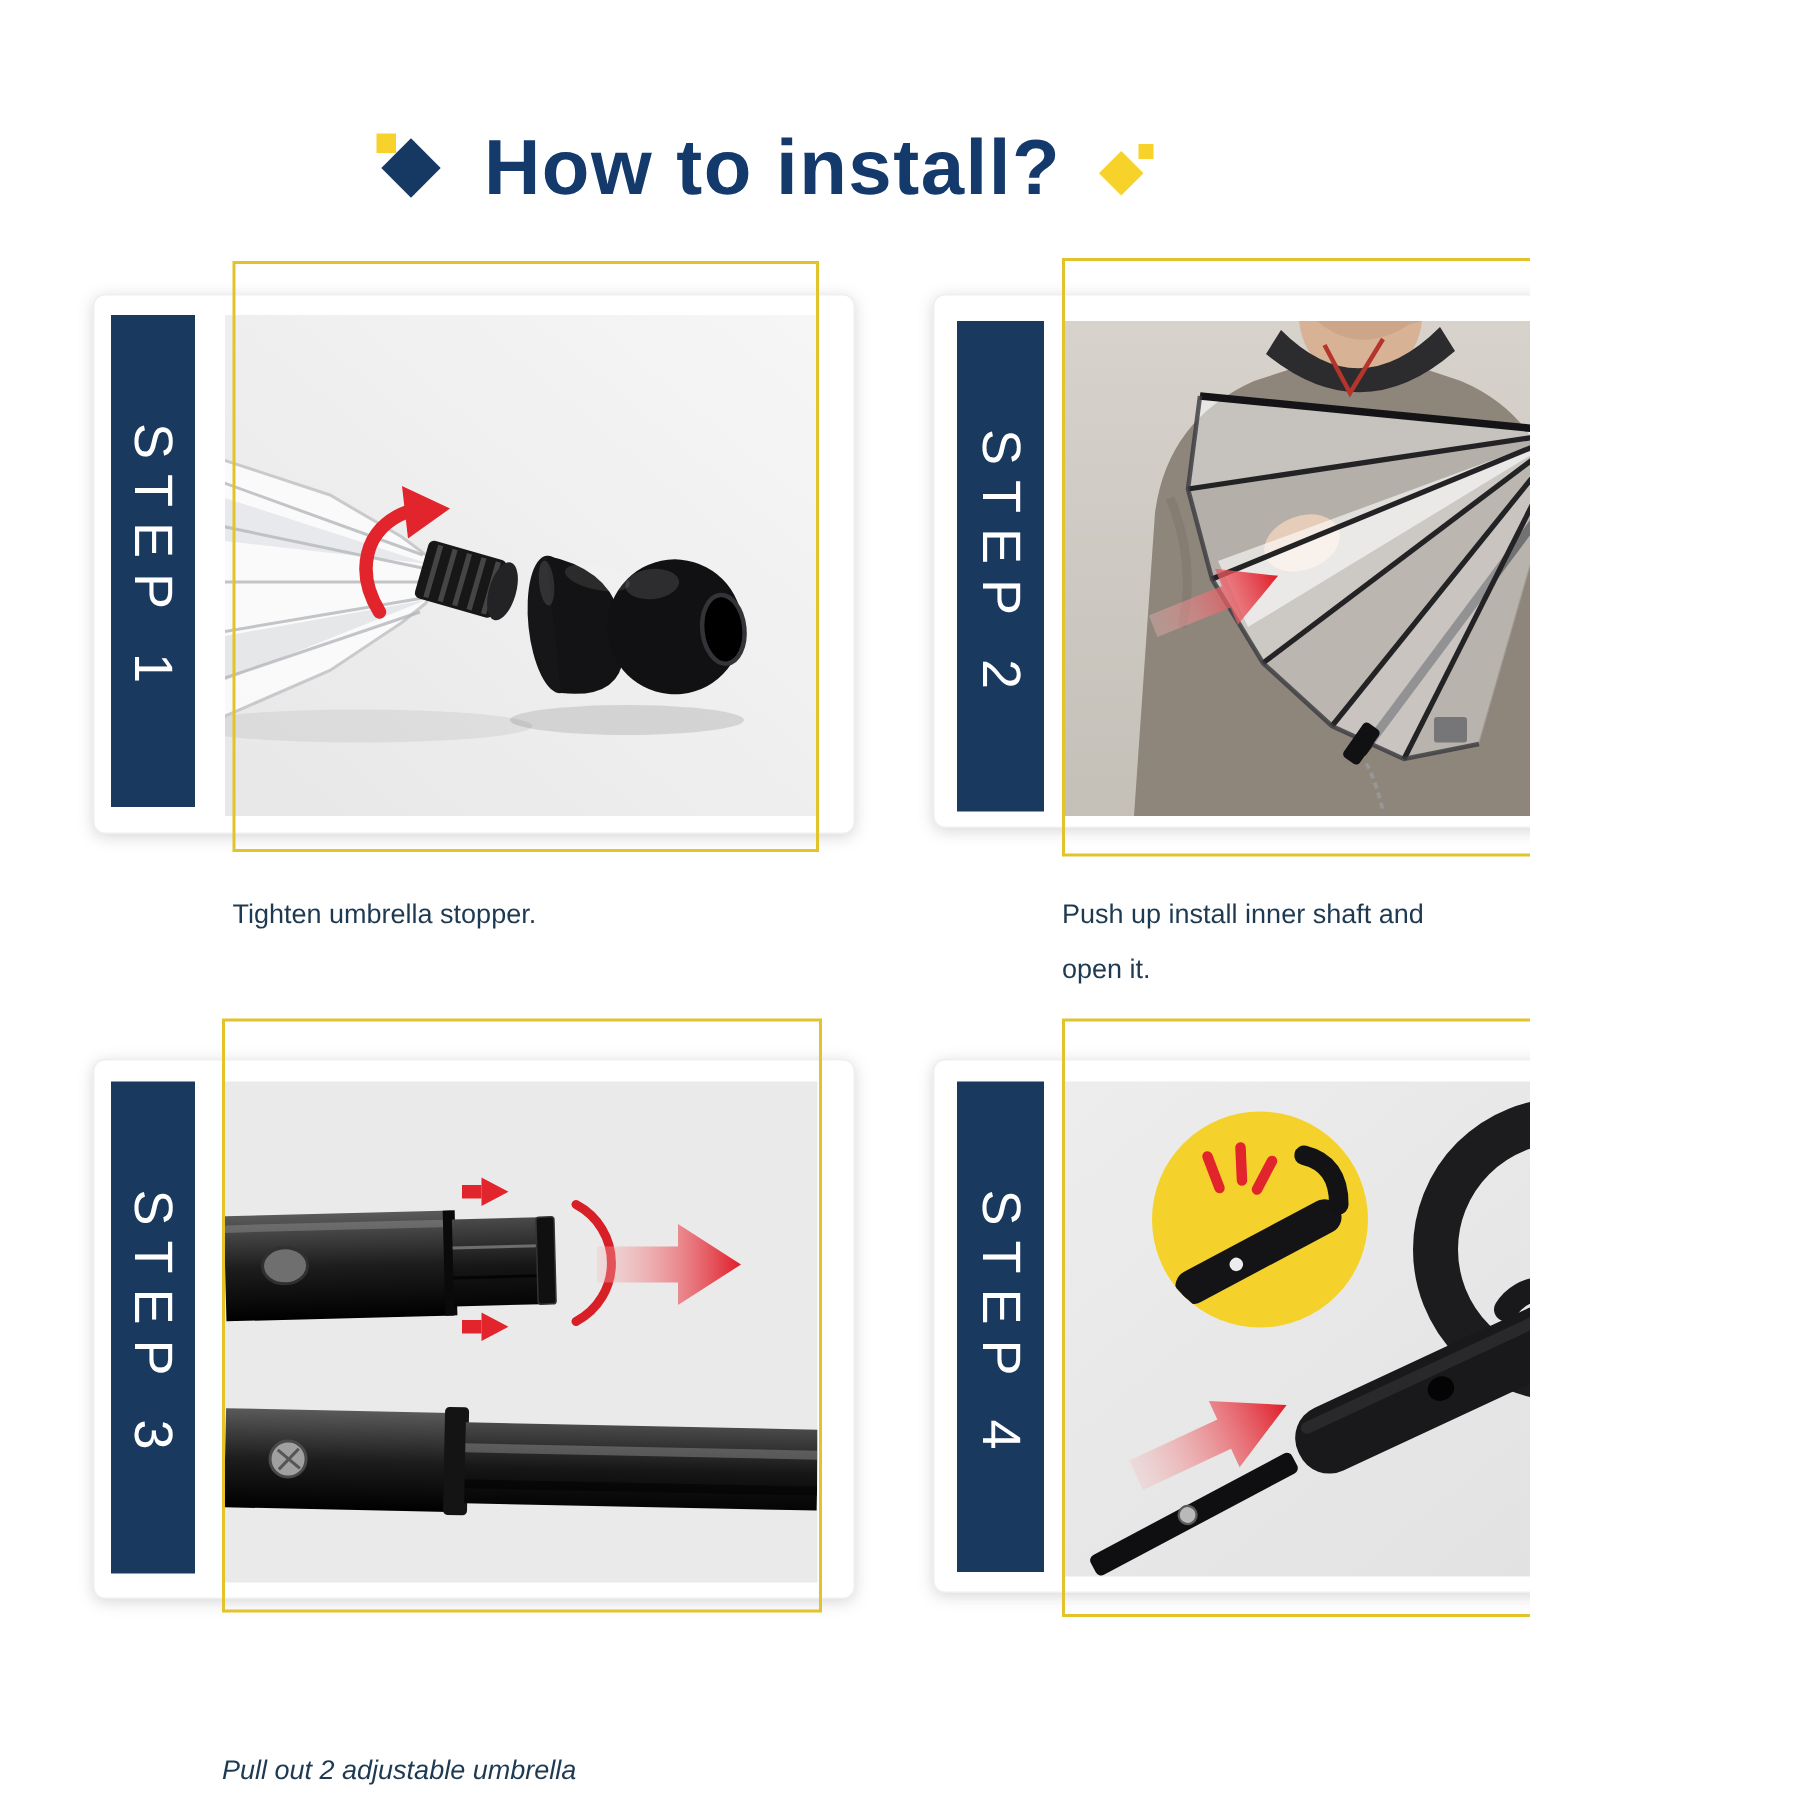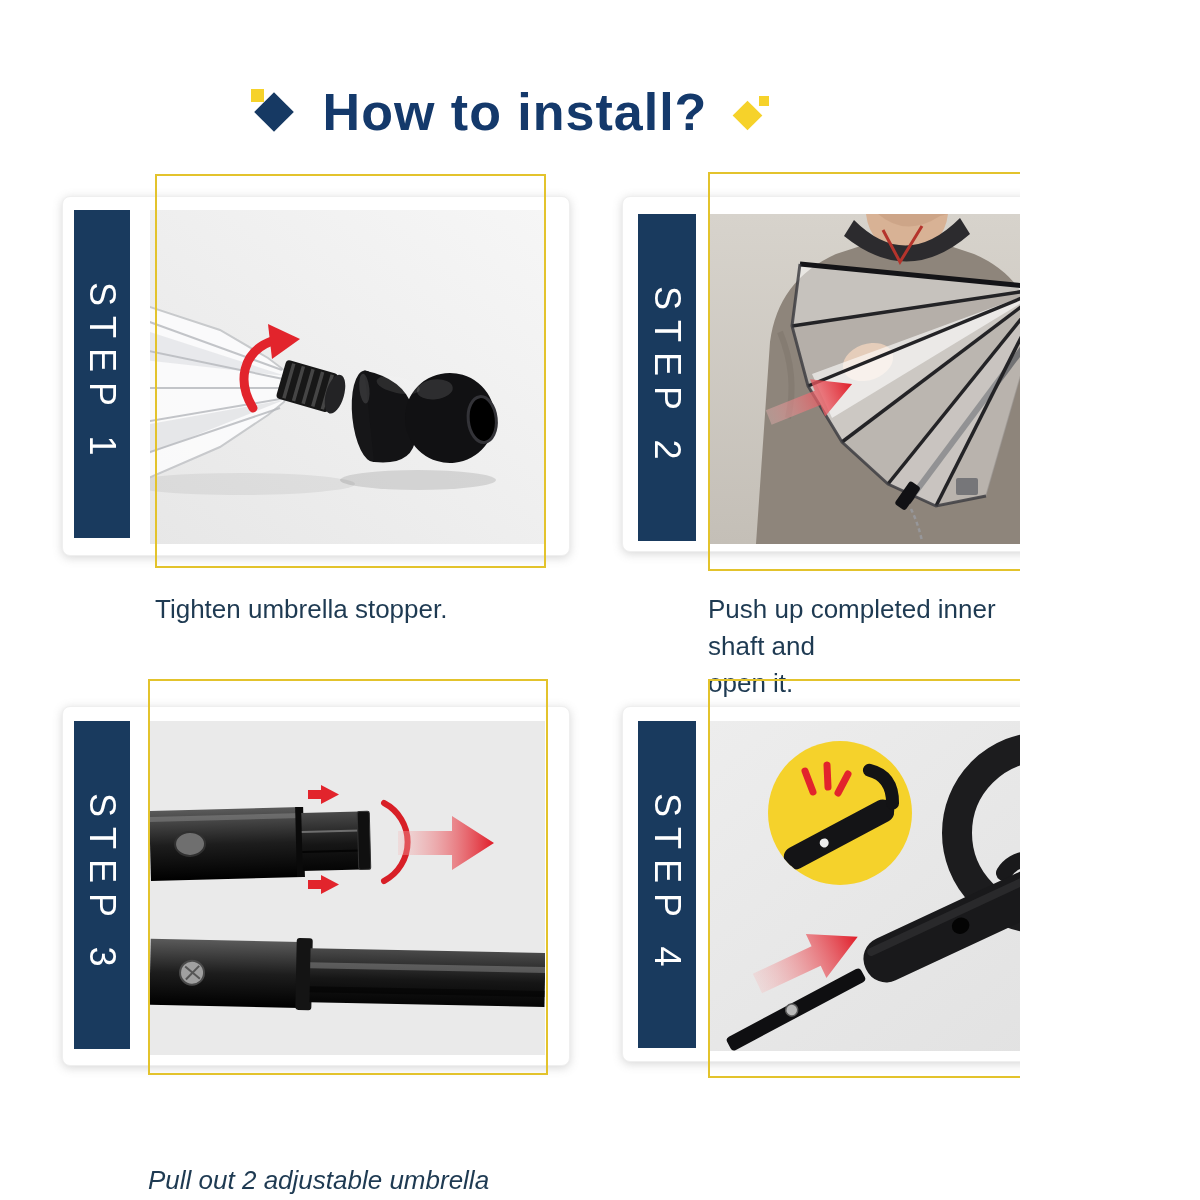--- a/index.html
+++ b/index.html
@@ -51,21 +51,21 @@
   #panel4 .photo { left:88px; top:42px; width:394px; height:330px; }
   .photo svg { display:block; width:100%; height:100%; }
 
   .frame { position:absolute; border:2px solid #E3C32C; z-index:3; pointer-events:none; }
   #panel1 .frame { left:95px; top:2px; width:391px; height:394px; }
   #panel2 .frame { left:88px; top:0;   width:397px; height:399px; }
   #panel3 .frame { left:88px; top:0;   width:400px; height:396px; }
   #panel4 .frame { left:88px; top:0;   width:397px; height:399px; }
 
   
-  .caption { position:absolute; color:#1E3A52; font-size:26px; line-height:37px;
+  .caption { position:absolute; color:#1E3A52; font-size:18px; line-height:37px;
     white-space:pre-line; letter-spacing:0; }
   #cap1 { left:155px; top:567px; }
   #cap2 { left:708px; top:567px; }
   #cap3 { left:148px; top:1138px;font-style:italic; }
   #cap4 { left:700px; top:1082px; }
 </style>
 </head>
 <body>
 
 <div class="canvas">
@@ -187,21 +187,21 @@
         <g transform="translate(312,12) rotate(-22)">
           <polygon points="0,10 34,10 34,2 58,15 34,28 34,20 0,20" fill="url(#redg2)"></polygon>
         </g>
         <g transform="translate(52,182) rotate(-22) scale(1.55)">
           <polygon points="0,10 34,10 34,2 58,15 34,28 34,20 0,20" fill="url(#redg2)"></polygon>
         </g>
       </svg>
     </div>
     <div class="frame"></div>
   </section>
-  <p class="caption" id="cap2">Push up completed inner shaft and
+  <p class="caption" id="cap2">Push up install inner shaft and
 open it.</p>
 
   <section class="panel" id="panel3">
     <div class="card"></div>
     <div class="step-bar">
       <span class="step-label">STEP 3</span>
     </div>
     <div class="photo">
       <svg viewBox="0 0 395 334">
         <defs>

